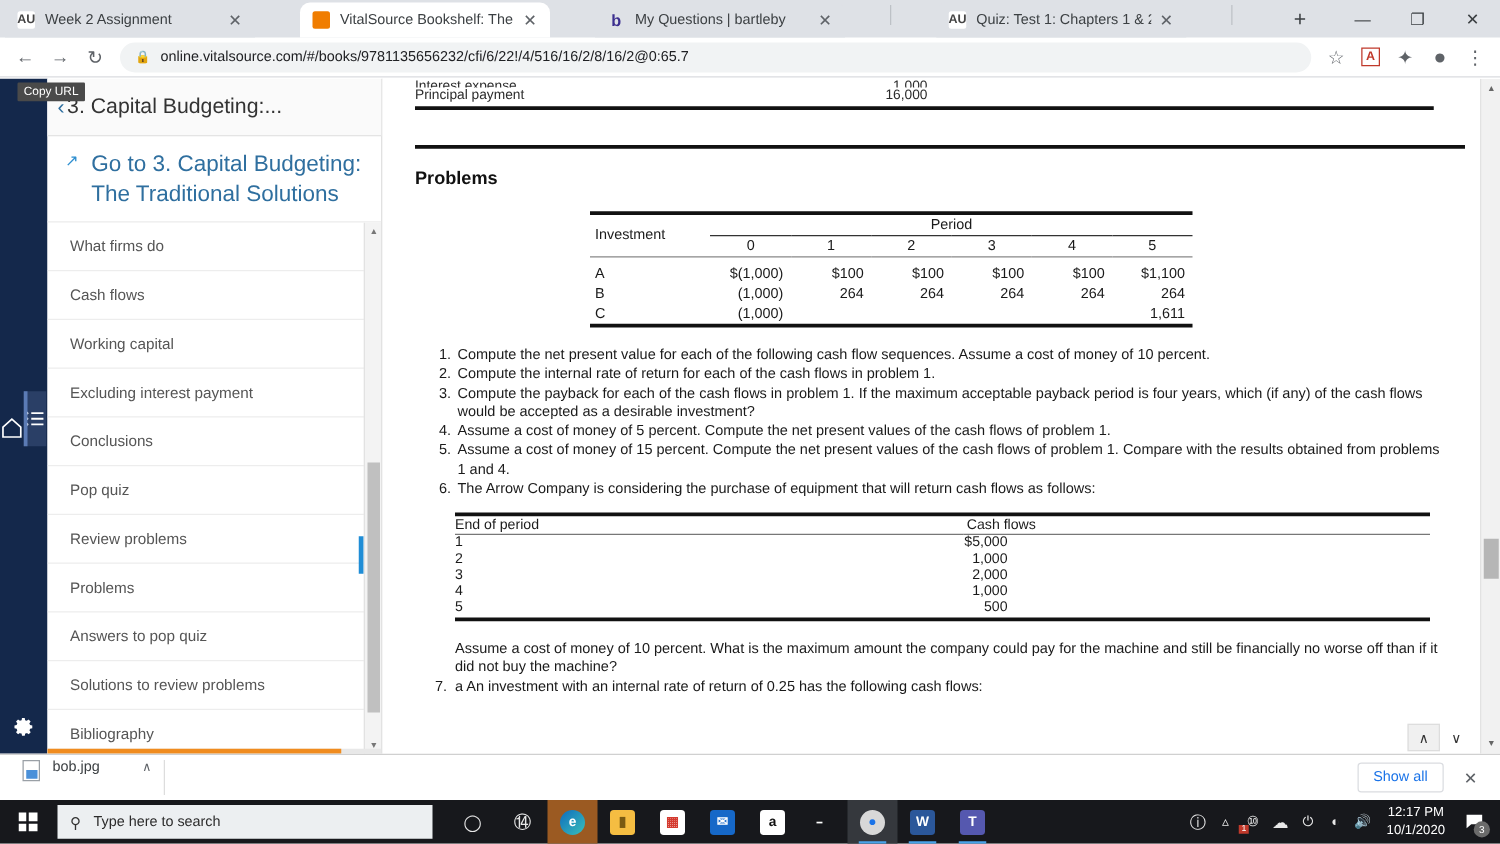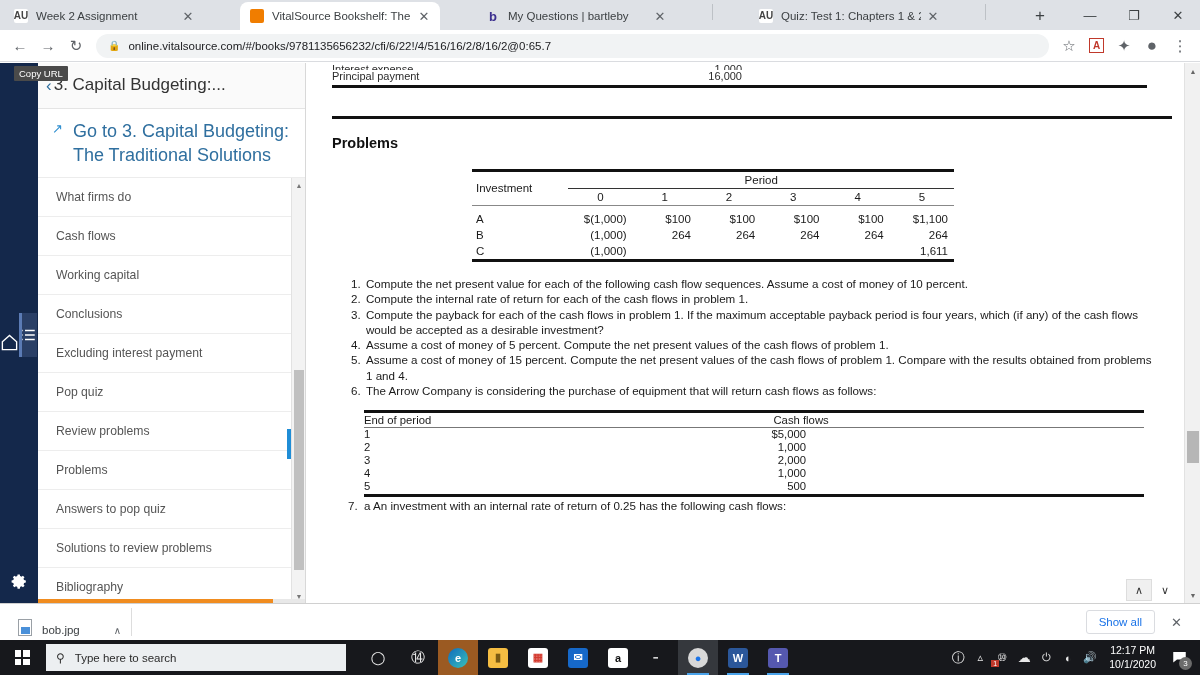--- a/index.html
+++ b/index.html
@@ -235,21 +235,21 @@
   }
   .chev-box.boxed { background:#f0f0f0; border:1px solid #ddd; }
 
   
   .dlbar {
     position: absolute; left: 0; top: 603px; width: 1200px; height: 37px;
     background: #fff; border-top: 1px solid #d0d0d0;
     display: flex; align-items: center; padding: 0 10px;
   }
   .dl-item {
-    display:flex; align-items:flex-end; height: 28px; padding: 0 4px 0 8px;
+    display:flex; align-items:flex-start; height: 28px; padding: 0 4px 0 8px;
     border-right: 1px solid #ddd; margin-right: 4px;
   }
   .dl-ico {
     width: 14px; height: 17px; background:#fff; border:1px solid #9aa0a6;
     margin-right: 10px; position: relative;
   }
   .dl-ico::after {
     content:''; position:absolute; left:2px; top:7px; width:9px; height:7px; background:#4a90d9;
   }
   .dl-name { font-size: 11.5px; color:#3c4043; margin-right: 34px; }
@@ -424,22 +424,22 @@
         <span class="toc-title">3. Capital Budgeting:...</span>
       </div>
       <div class="toc-goto">
         <span class="arrow">↗</span>
         <span class="glabel">Go to 3. Capital Budgeting: The Traditional Solutions</span>
       </div>
       <div class="toc-list">
         <div class="toc-item">What firms do</div>
         <div class="toc-item">Cash flows</div>
         <div class="toc-item">Working capital</div>
+        <div class="toc-item">Excluding interest payment</div>
         <div class="toc-item">Conclusions</div>
-        <div class="toc-item">Excluding interest payment</div>
         <div class="toc-item">Pop quiz</div>
         <div class="toc-item">Review problems</div>
         <div class="toc-item">Problems</div>
         <div class="toc-item">Answers to pop quiz</div>
         <div class="toc-item">Solutions to review problems</div>
         <div class="toc-item">Bibliography</div>
         <div class="toc-active-mark"></div>
         <div class="toc-scrollbar">
           <div class="toc-sb-up">▲</div>
           <div class="toc-sb-thumb"></div>
@@ -553,20 +553,21 @@
             </tr>
             <tr>
               <td class="eop-l">5</td>
               <td class="eop-r">500</td>
             </tr>
           </tbody>
             </table>
           <div class="eop-bot"></div>
         </div>
 
+        <div class="para-after">Assume a cost of money of 10 percent. What is the maximum amount the company could pay for the machine and still be financially no worse off than if it did not buy the machine?</div>
 
         <div style="margin:2px 0 0 28px;display:flex;font-size:11.6px;">
           <span style="width:16px;">7.</span>
           <span>a An investment with an internal rate of return of 0.25 has the following cash flows:</span>
         </div>
       </div>
 
       <div class="nav-chevs">
         <div class="chev-box boxed">∧</div>
         <div class="chev-box">∨</div>

